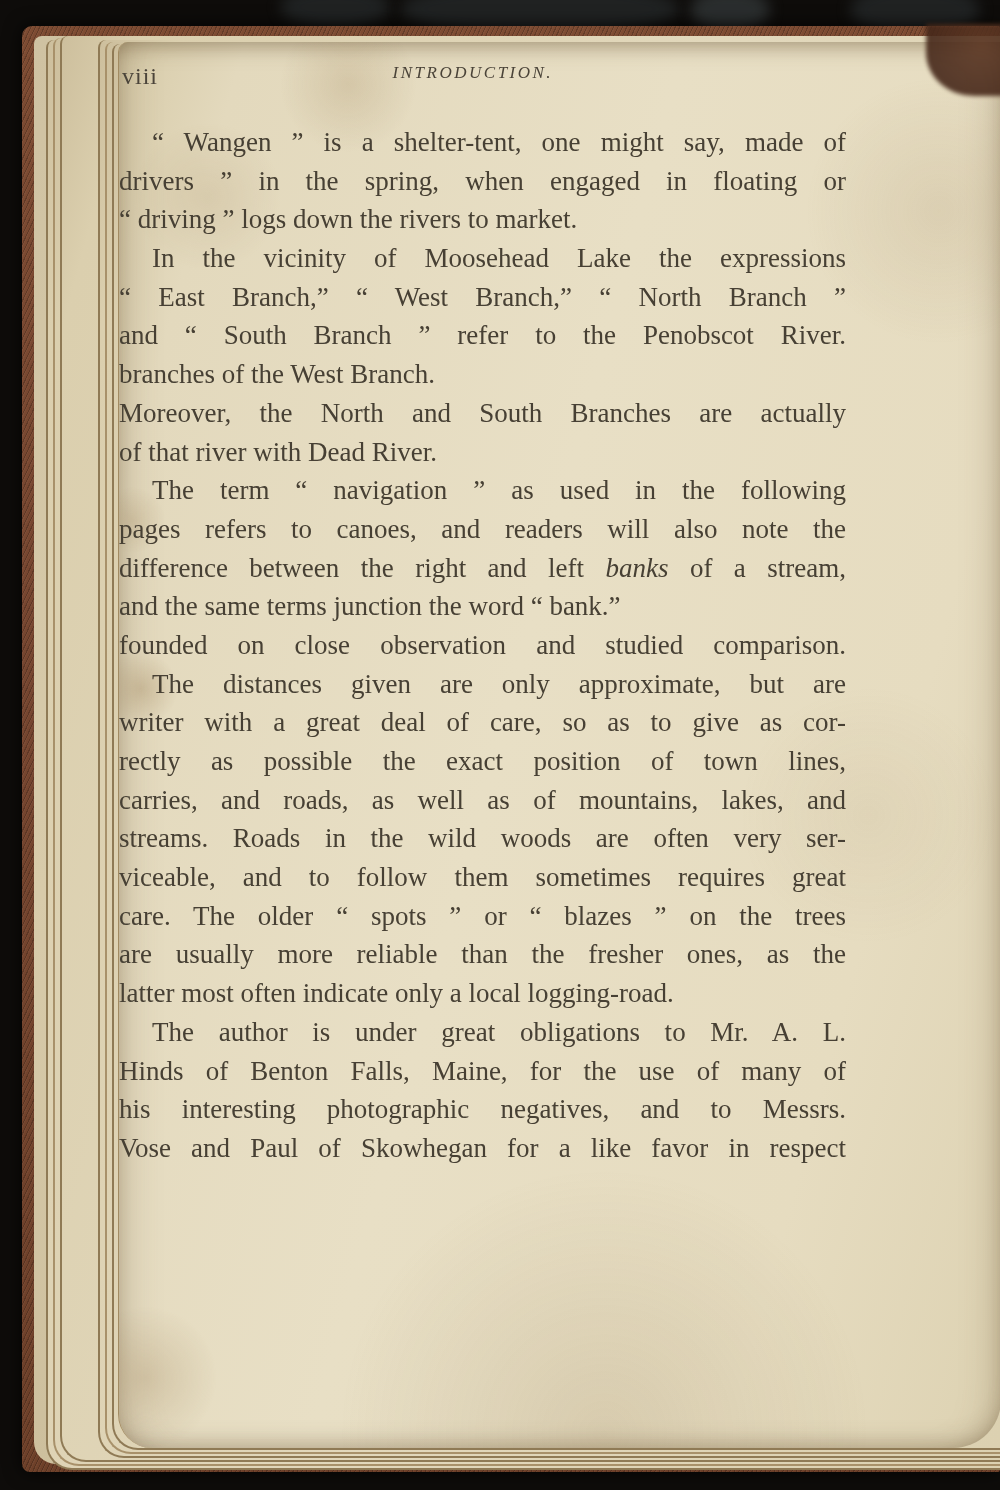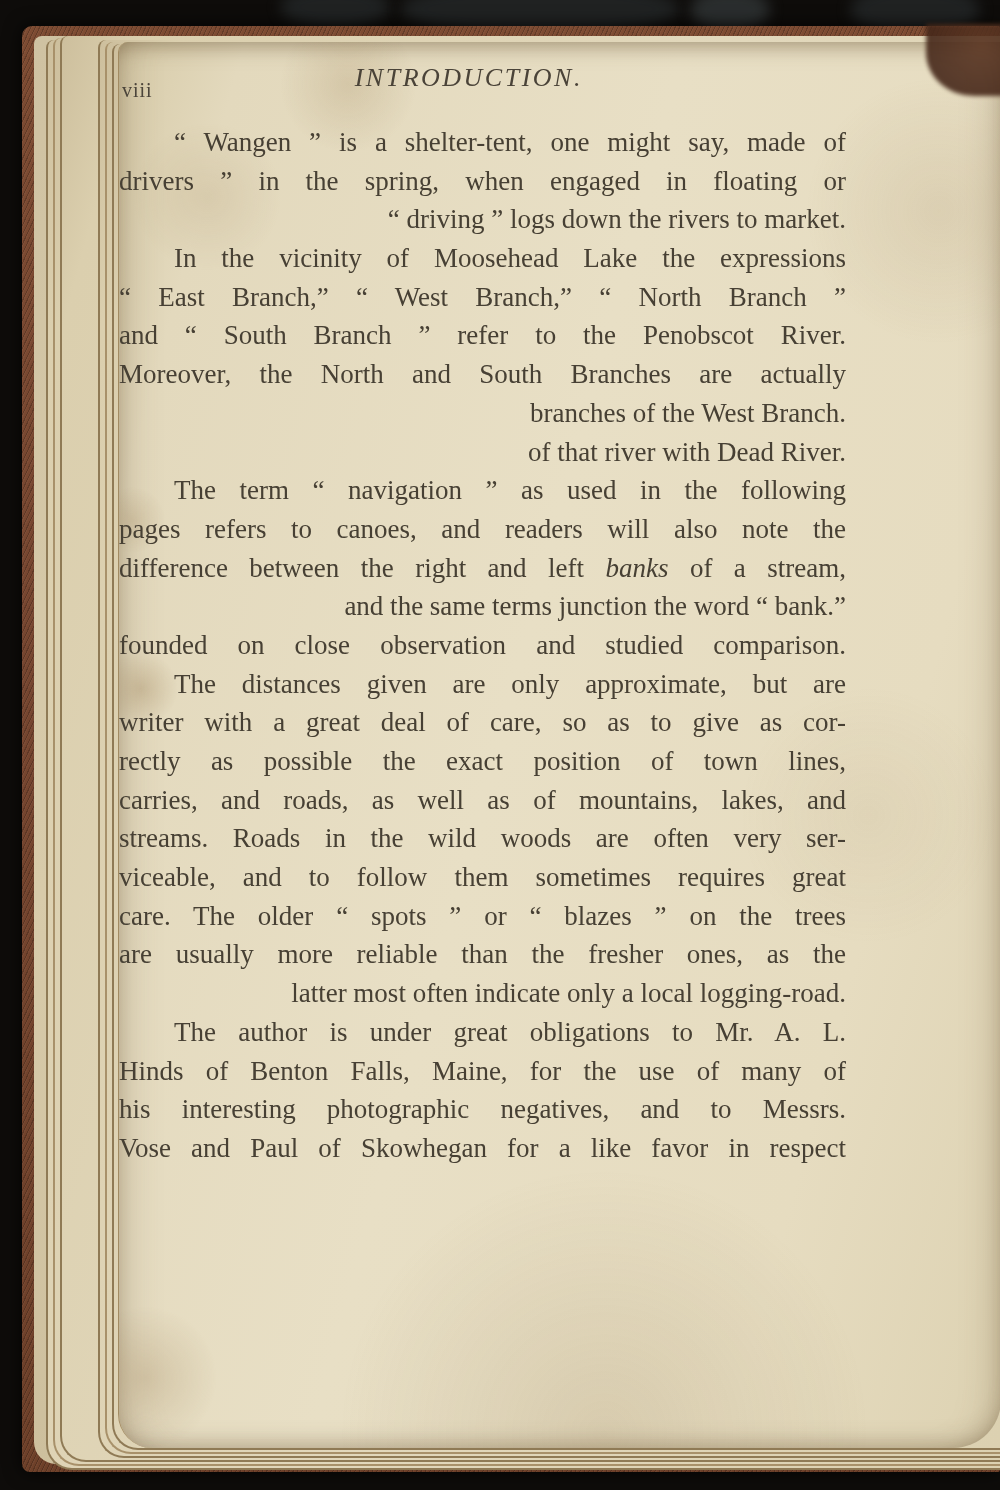--- a/index.html
+++ b/index.html
@@ -52,27 +52,27 @@
           radial-gradient(circle at 85% 55%, rgba(150,122,80,.08) 0, transparent 12%);}
 
   
   #cover-corner{position:absolute;right:-6px;top:24px;width:80px;height:72px;
         background:radial-gradient(circle at 70% 30%, #5a3522, #46281a 70%);
         border-radius:0 0 0 60%;filter:blur(2px);opacity:.9;}
 
   
   #content{position:absolute;left:119px;top:61px;width:727px;color:#474034;}
   #header-row{position:relative;height:32px;}
-  #folio{position:absolute;left:3px;top:18px;font-size:20px;letter-spacing:1px;color:#4b443a;}
+  #folio{position:absolute;left:3px;top:2px;font-size:24px;letter-spacing:1px;color:#4b443a;}
   #running-title{position:absolute;left:50%;transform:translateX(-56%);top:2px;
-        font-style:italic;font-size:26px;letter-spacing:2.5px;color:#4a4338;}
+        font-style:italic;font-size:17px;letter-spacing:2.5px;color:#4a4338;}
   #body-text{margin-top:30px;font-size:27px;}
-  .line{line-height:38.7px;height:38.7px;white-space:nowrap;text-align:right;}
+  .line{line-height:38.7px;height:38.7px;white-space:nowrap;text-align:left;}
   .line.just{white-space:normal;text-align:justify;text-align-last:justify;}
-  .line.indent{text-indent:33px;padding-left:22px;}
+  .line.indent{text-indent:33px;}
   .line i{}
 </style>
 </head>
 <body>
 
 <div id="scene">
 
   <div class="bgblob" style="left:280px;top:-14px;width:110px;height:42px;"></div>
   <div class="bgblob" style="left:400px;top:-18px;width:280px;height:54px;"></div>
   <div class="bgblob" style="left:690px;top:-12px;width:80px;height:44px;background:#34393a;"></div>
@@ -100,22 +100,22 @@
     <div id="body-text">
         <div>
           <div class="line just indent"><span>“ Wangen ” is a shelter-tent, one might say, made of</span></div>
           <div class="line just"><span>drivers ” in the spring, when engaged in floating or</span></div>
           <div class="line"><span>“ driving ” logs down the rivers to market.</span></div>
         </div>
         <div>
           <div class="line just indent"><span>In the vicinity of Moosehead Lake the expressions</span></div>
           <div class="line just"><span>“ East Branch,” “ West Branch,” “ North Branch ”</span></div>
           <div class="line just"><span>and “ South Branch ” refer to the Penobscot River.</span></div>
+          <div class="line"><span>branches of the West Branch.</span></div>
           <div class="line just"><span>Moreover, the North and South Branches are actually</span></div>
-          <div class="line"><span>branches of the West Branch.</span></div>
         </div>
         <div>
           <div class="line"><span>of that river with Dead River.</span></div>
         </div>
         <div>
           <div class="line just indent"><span>The term “ navigation ” as used in the following</span></div>
           <div class="line just"><span>pages refers to canoes, and readers will also note the</span></div>
           <div class="line just"><span>difference between the right and left </span><i>banks</i><span> of a stream,</span></div>
           <div class="line"><span>and the same terms junction the word “ bank.”</span></div>
         </div>

